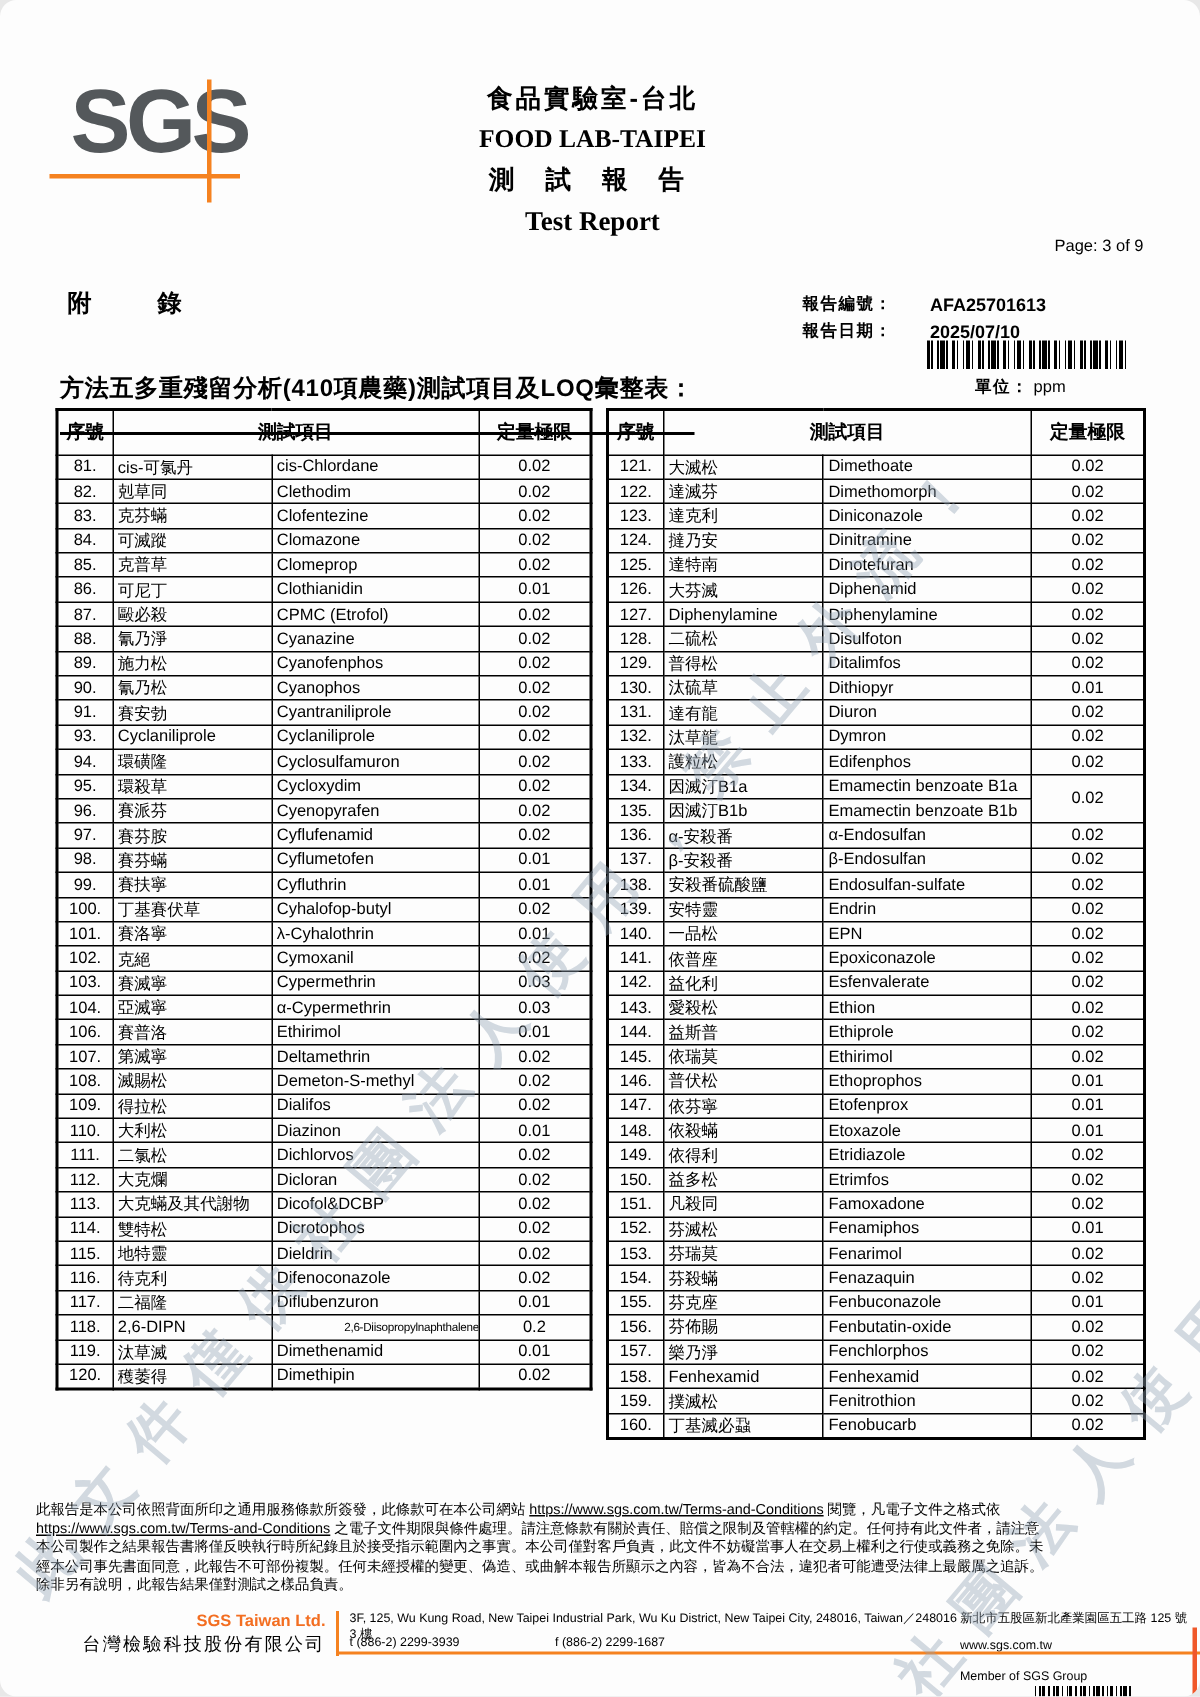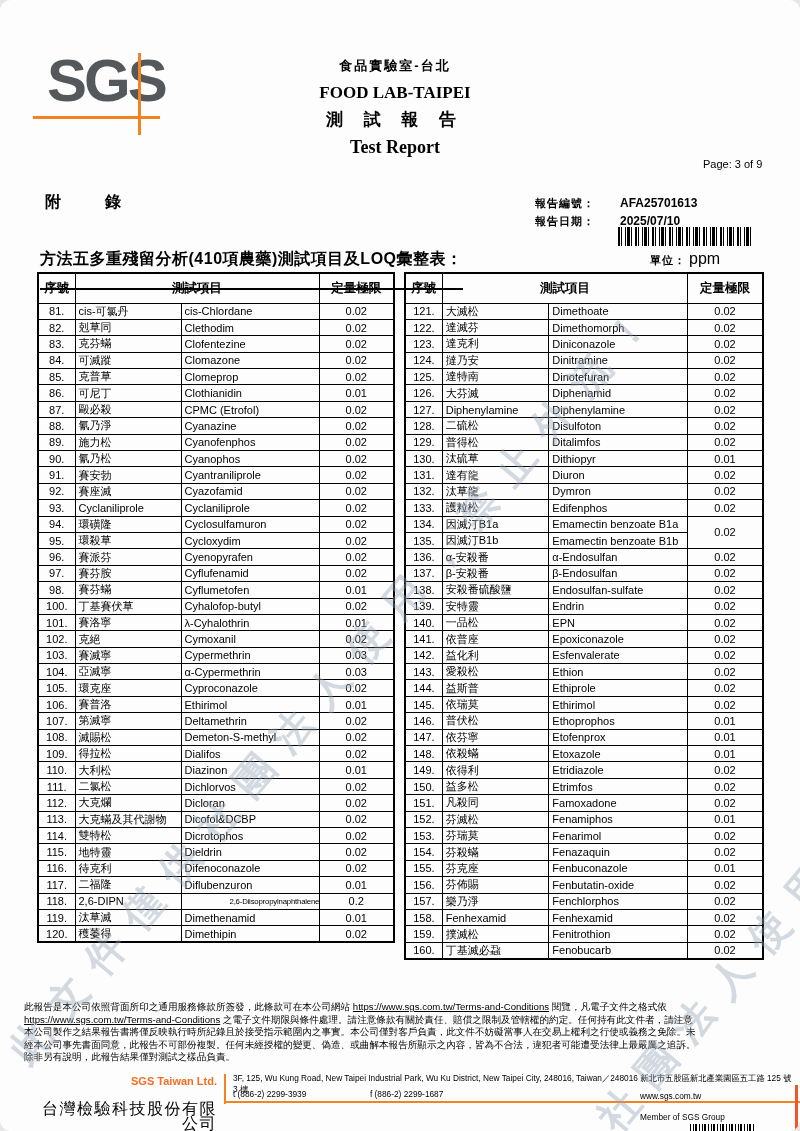--- a/index.html
+++ b/index.html
@@ -14,40 +14,40 @@
   .logo { position:absolute; left:35px; top:50px; width:135px; height:92px; }
   .logo-text {
     position:absolute; left:12px; top:0px;
     font-family:"Liberation Sans", sans-serif; font-weight:bold;
     font-size:60px; line-height:62px; color:#54585b; letter-spacing:-3px;
   }
   .logo-hline { position:absolute; left:-2px; top:66px; width:127px; height:3px; background:#f58220; }
   .logo-vline { position:absolute; left:103px; top:3px; width:3px; height:82px; background:#f58220; }
   
   .titles { position:absolute; left:250px; top:52px; width:290px; text-align:center; }
-  .t-zh  { font-size:13px; font-weight:bold; letter-spacing:2px; line-height:27px; }
+  .t-zh  { font-size:17px; font-weight:bold; letter-spacing:2px; line-height:27px; }
   .t-en  { font-family:"Liberation Serif", serif; font-size:17px; font-weight:bold; line-height:27px; }
   .t-zh2 { font-size:17px; font-weight:bold; letter-spacing:8px; line-height:27px; }
   .t-en2 { font-family:"Liberation Serif", serif; font-size:18px; font-weight:bold; line-height:28px; }
   .page-no { position:absolute; left:703px; top:158px; font-size:11px; }
   .appendix { position:absolute; left:45px; top:192px; font-size:16px; font-weight:bold; letter-spacing:14px; }
   .meta { position:absolute; left:535px; top:194px; width:230px; font-size:11px; }
   .meta-row { display:flex; line-height:18px; }
   .meta-label { width:85px; font-weight:bold; letter-spacing:1px; }
   .meta-value { font-weight:bold; font-size:12px; }
   .barcode {
     position:absolute; left:618px; top:227px; width:135px; height:19px;
     background:repeating-linear-gradient(90deg,
       #000 0 2px, #fff 2px 3px, #000 3px 4px, #fff 4px 7px,
       #000 7px 8px, #fff 8px 9px, #000 9px 12px, #fff 12px 13px,
       #000 13px 14px, #fff 14px 17px);
   }
   .unit { position:absolute; left:650px; top:250px; font-size:11px; }
   .unit b { letter-spacing:1px; }
-  .unit span { font-size:16px; }
+  .unit span { font-size:11px; }
   
   .tbl-title {
     position:absolute; left:40px; top:249px; font-size:16px; font-weight:bold;
     border-bottom:2px solid #000; padding-bottom:18px; letter-spacing:0.5px;text-align:right;
   }
   table.loq { position:absolute; top:272px; border-collapse:collapse; table-layout:fixed; background:transparent; }
   #tblL { left:37px;  width:356px; }
   #tblR { left:404px; width:360px; }
   table.loq th, table.loq td { border:1px solid #000; }
   table.loq { border:2px solid #000; }
@@ -68,21 +68,21 @@
     transform:rotate(-50deg); transform-origin:0 50%; font-weight:bold; z-index:5;
   }
   .wm1 { left:18px; top:1030px; }
   .wm2 { left:420px; top:1320px; }
   
   .disclaimer { position:absolute; left:24px; top:1001px; width:756px; font-size:9.6px; line-height:12.6px; }
   .disclaimer .u { text-decoration:underline; }
   
   .co-names { position:absolute; left:25px; top:1074px; width:192px; text-align:right; }
   .co-en { color:#f36e21; font-weight:bold; font-size:11px; line-height:15px; }
-  .co-zh { font-size:16px; letter-spacing:1.5px; line-height:15px;margin-top:12px; }
+  .co-zh { font-size:12px; letter-spacing:1.5px; line-height:15px; }
   .co-div { position:absolute; left:224px; top:1074px; width:2px; height:30px; background:#f58220; }
   .co-addr { position:absolute; left:233px; top:1073px; width:560px; font-size:8.3px; line-height:11px; }
   .co-tel { position:absolute; left:233px; top:1089px; font-size:8.3px; }
   .co-fax { position:absolute; left:370px; top:1089px; font-size:8.3px; }
   .co-web { position:absolute; left:640px; top:1091px; font-size:8.3px; }
   .co-hline { position:absolute; left:224px; top:1101px; width:576px; height:2px; background:#f58220; }
   .co-member { position:absolute; left:640px; top:1112px; font-size:8.3px; }
   .edge-line { position:absolute; left:795px; top:1085px; width:3px; height:46px; background:#f0582a; }
   .mini-barcode {
     position:absolute; left:690px; top:1124px; width:64px; height:7px;
@@ -205,26 +205,20 @@
           <td class="c-en">Cyanophos</td>
           <td class="c-q">0.02</td>
         </tr>
         <tr>
           <td class="c-no">91.</td>
           <td class="c-zh">賽安勃</td>
           <td class="c-en">Cyantraniliprole</td>
           <td class="c-q">0.02</td>
         </tr>
         <tr>
-          <td class="c-no">92.</td>
-          <td class="c-zh">賽座滅</td>
-          <td class="c-en">Cyazofamid</td>
-          <td class="c-q">0.02</td>
-        </tr>
-        <tr>
           <td class="c-no">93.</td>
           <td class="c-zh">Cyclaniliprole</td>
           <td class="c-en">Cyclaniliprole</td>
           <td class="c-q">0.02</td>
         </tr>
         <tr>
           <td class="c-no">94.</td>
           <td class="c-zh">環磺隆</td>
           <td class="c-en">Cyclosulfamuron</td>
           <td class="c-q">0.02</td>
@@ -244,20 +238,26 @@
         <tr>
           <td class="c-no">97.</td>
           <td class="c-zh">賽芬胺</td>
           <td class="c-en">Cyflufenamid</td>
           <td class="c-q">0.02</td>
         </tr>
         <tr>
           <td class="c-no">98.</td>
           <td class="c-zh">賽芬蟎</td>
           <td class="c-en">Cyflumetofen</td>
+          <td class="c-q">0.01</td>
+        </tr>
+        <tr>
+          <td class="c-no">99.</td>
+          <td class="c-zh">賽扶寧</td>
+          <td class="c-en">Cyfluthrin</td>
           <td class="c-q">0.01</td>
         </tr>
         <tr>
           <td class="c-no">100.</td>
           <td class="c-zh">丁基賽伏草</td>
           <td class="c-en">Cyhalofop-butyl</td>
           <td class="c-q">0.02</td>
         </tr>
         <tr>
           <td class="c-no">101.</td>
@@ -275,26 +275,20 @@
           <td class="c-no">103.</td>
           <td class="c-zh">賽滅寧</td>
           <td class="c-en">Cypermethrin</td>
           <td class="c-q">0.03</td>
         </tr>
         <tr>
           <td class="c-no">104.</td>
           <td class="c-zh">亞滅寧</td>
           <td class="c-en">α-Cypermethrin</td>
           <td class="c-q">0.03</td>
-        </tr>
-        <tr>
-          <td class="c-no">105.</td>
-          <td class="c-zh">環克座</td>
-          <td class="c-en">Cyproconazole</td>
-          <td class="c-q">0.02</td>
         </tr>
         <tr>
           <td class="c-no">106.</td>
           <td class="c-zh">賽普洛</td>
           <td class="c-en">Ethirimol</td>
           <td class="c-q">0.01</td>
         </tr>
         <tr>
           <td class="c-no">107.</td>
           <td class="c-zh">第滅寧</td>

